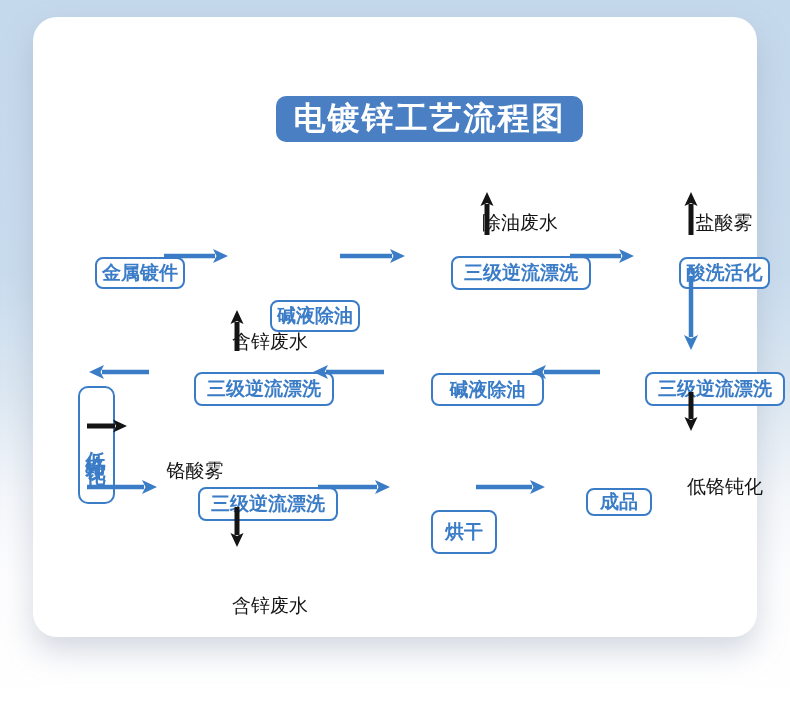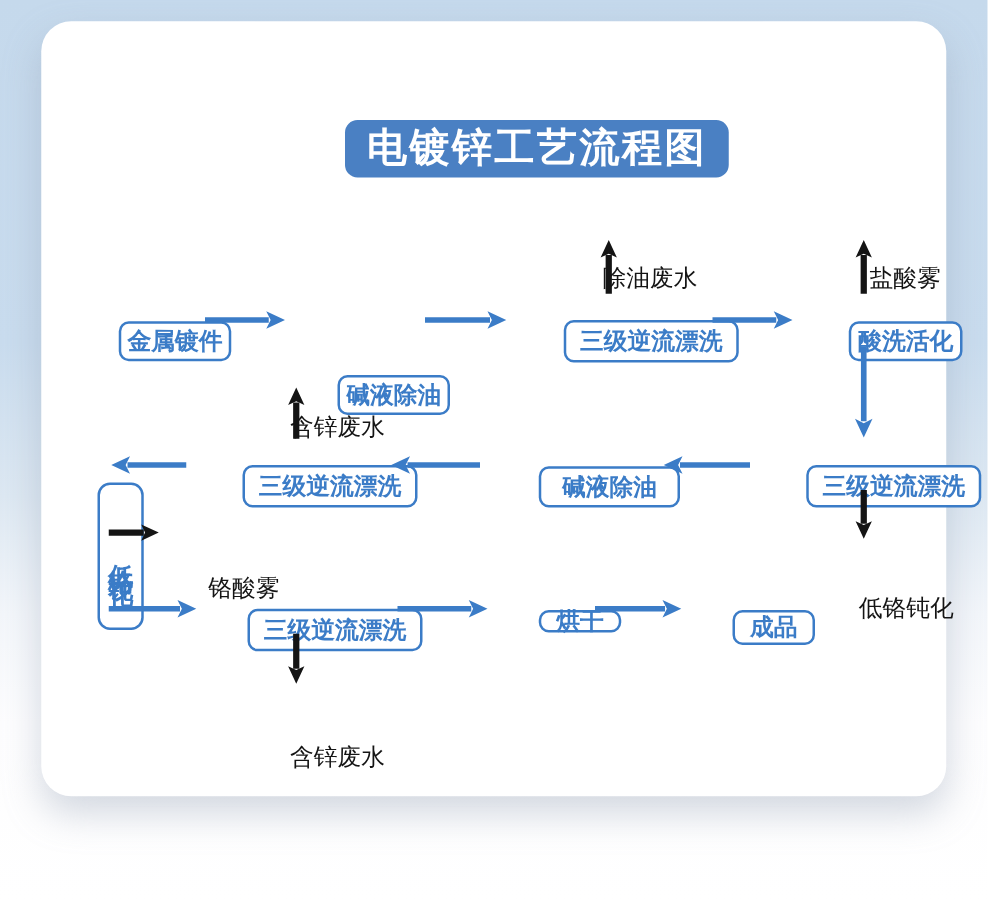--- a/index.html
+++ b/index.html
@@ -57,21 +57,21 @@
     <div class="node" style="left:418px;top:239px;width:140px;height:34px;">三级逆流漂洗</div>
     <div class="node" style="left:646px;top:240px;width:91px;height:32px;">酸洗活化</div>
 
     <div class="node" style="left:612px;top:355px;width:140px;height:34px;">三级逆流漂洗</div>
     <div class="node" style="left:398px;top:356px;width:113px;height:33px;">碱液除油</div>
     <div class="node" style="left:161px;top:355px;width:140px;height:34px;">三级逆流漂洗</div>
 
     <div class="node node-vertical" style="left:45px;top:369px;width:37px;height:118px;font-size:20px;">低铬钝化</div>
 
     <div class="node" style="left:165px;top:470px;width:140px;height:34px;">三级逆流漂洗</div>
-    <div class="node" style="left:398px;top:471px;width:66px;height:18px;">烘干</div>
+    <div class="node" style="left:398px;top:493px;width:66px;height:44px;">烘干</div>
     <div class="node" style="left:553px;top:471px;width:66px;height:28px;">成品</div>
 
     <div class="emission" style="left:487px;top:178px;">除油废水</div>
     <div class="emission" style="left:691px;top:178px;text-align:center;">盐酸雾</div>
     <div class="emission" style="left:237px;top:297px;">含锌废水</div>
     <div class="emission" style="left:692px;top:442px;">低铬钝化</div>
     <div class="emission" style="left:162px;top:426px;">铬酸雾</div>
     <div class="emission" style="left:237px;top:561px;">含锌废水</div>
   </div>
 

